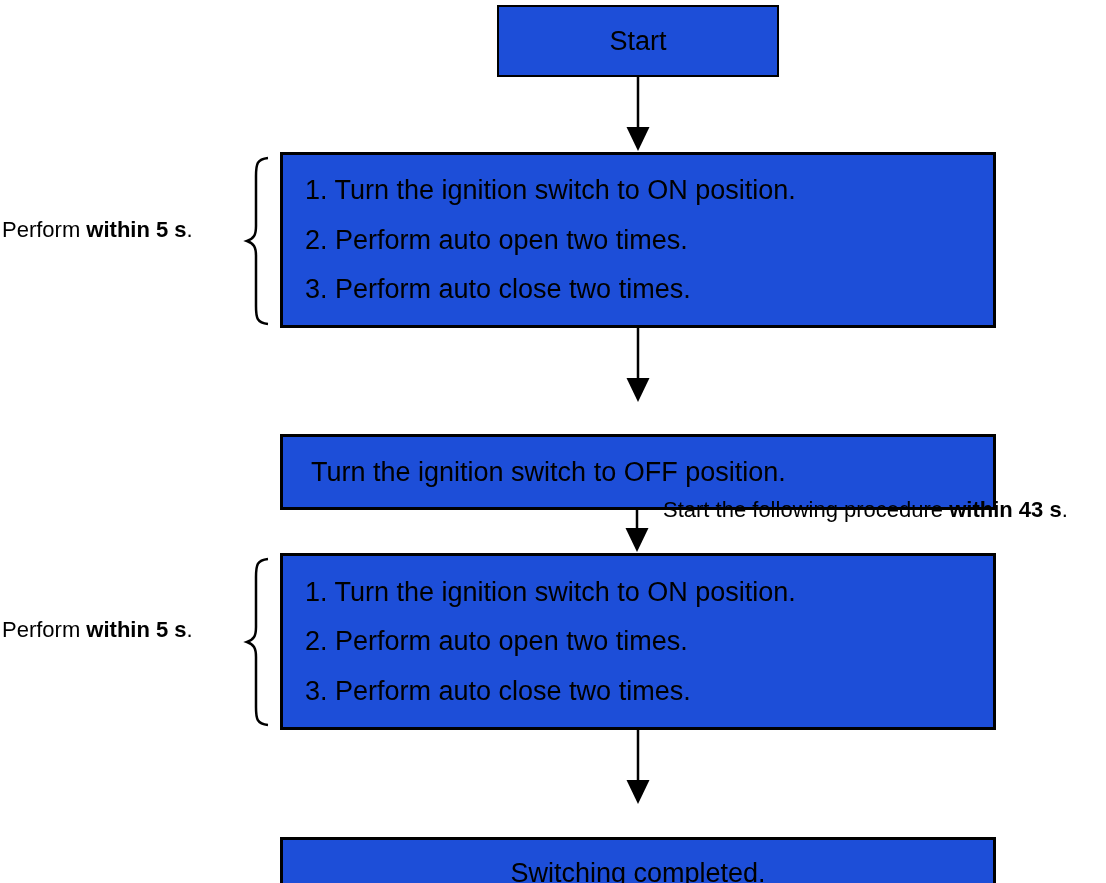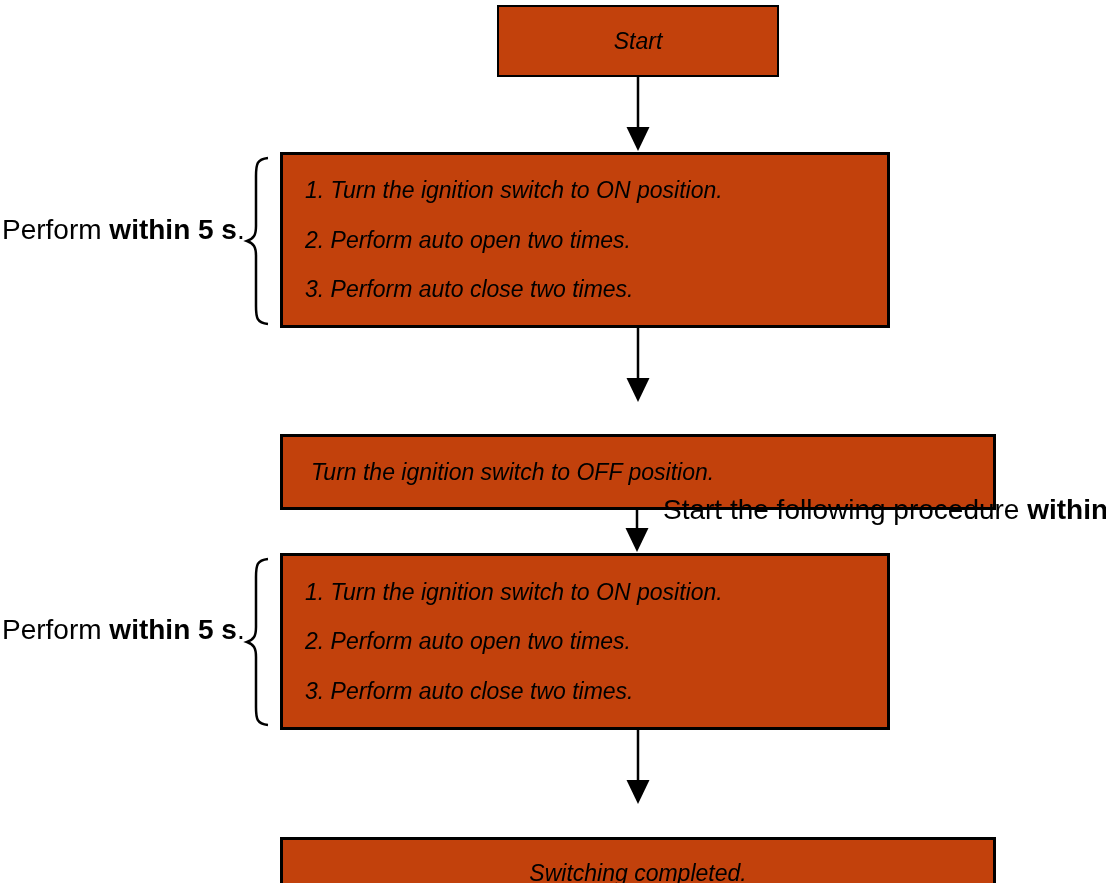--- a/index.html
+++ b/index.html
@@ -13,47 +13,46 @@
     overflow: hidden;
   }
   .connectors {
     position: absolute;
     left: 0; top: 0;
     width: 1106px; height: 883px;
   }
   .box {
     position: absolute;
     box-sizing: border-box;
-    background: #c2410c;
+    background: #1d4ed8;
     border: 3px solid #000000;
-    font-size: 23px;
+    font-size: 27px;
     line-height: 27px;
-    font-style: italic;
   }
   .box.start {
     left: 497px; top: 5px; width: 282px; height: 72px;
     border-width: 2px;
     display: flex; align-items: center; justify-content: center;
   }
   .box.steps {
-    left: 280px; width: 610px;
+    left: 280px; width: 716px;
     display: flex; flex-direction: column; justify-content: space-evenly;
     padding-left: 22px;
   }
   .box.steps.first  { top: 152px; height: 176px; }
   .box.steps.second { top: 553px; height: 177px; }
   .box.single {
     left: 280px; width: 716px;
     display: flex; align-items: center; margin-top: 32px;
   }
   .box.single.off { top: 402px; height: 76px; padding-left: 28px; }
   .box.single.done { top: 805px; height: 72px; justify-content: center; }
   .floating-label {
     position: absolute;
-    font-size: 28px;
+    font-size: 22px;
     line-height: 26px;
     white-space: nowrap;
   }
   .floating-label b { font-weight: bold; }
   .side-label-1 { left: 2px; top: 217px; }
   .side-label-2 { left: 2px; top: 617px; }
   .annotation   { left: 663px; top: 497px; text-align: center; }
   .step { white-space: nowrap; }
 </style>
 </head>

